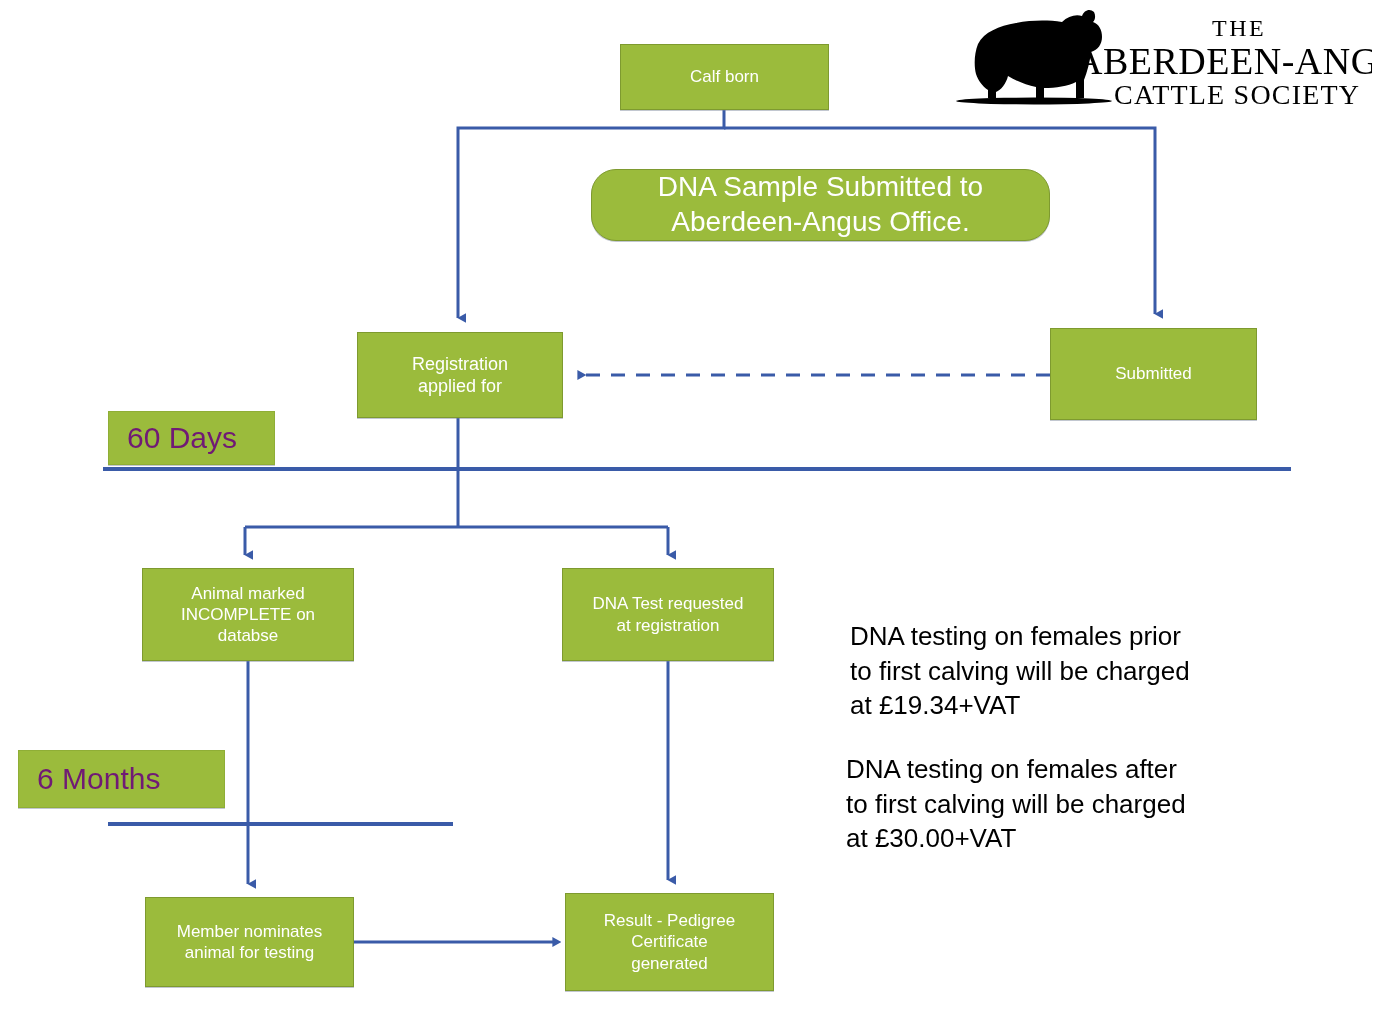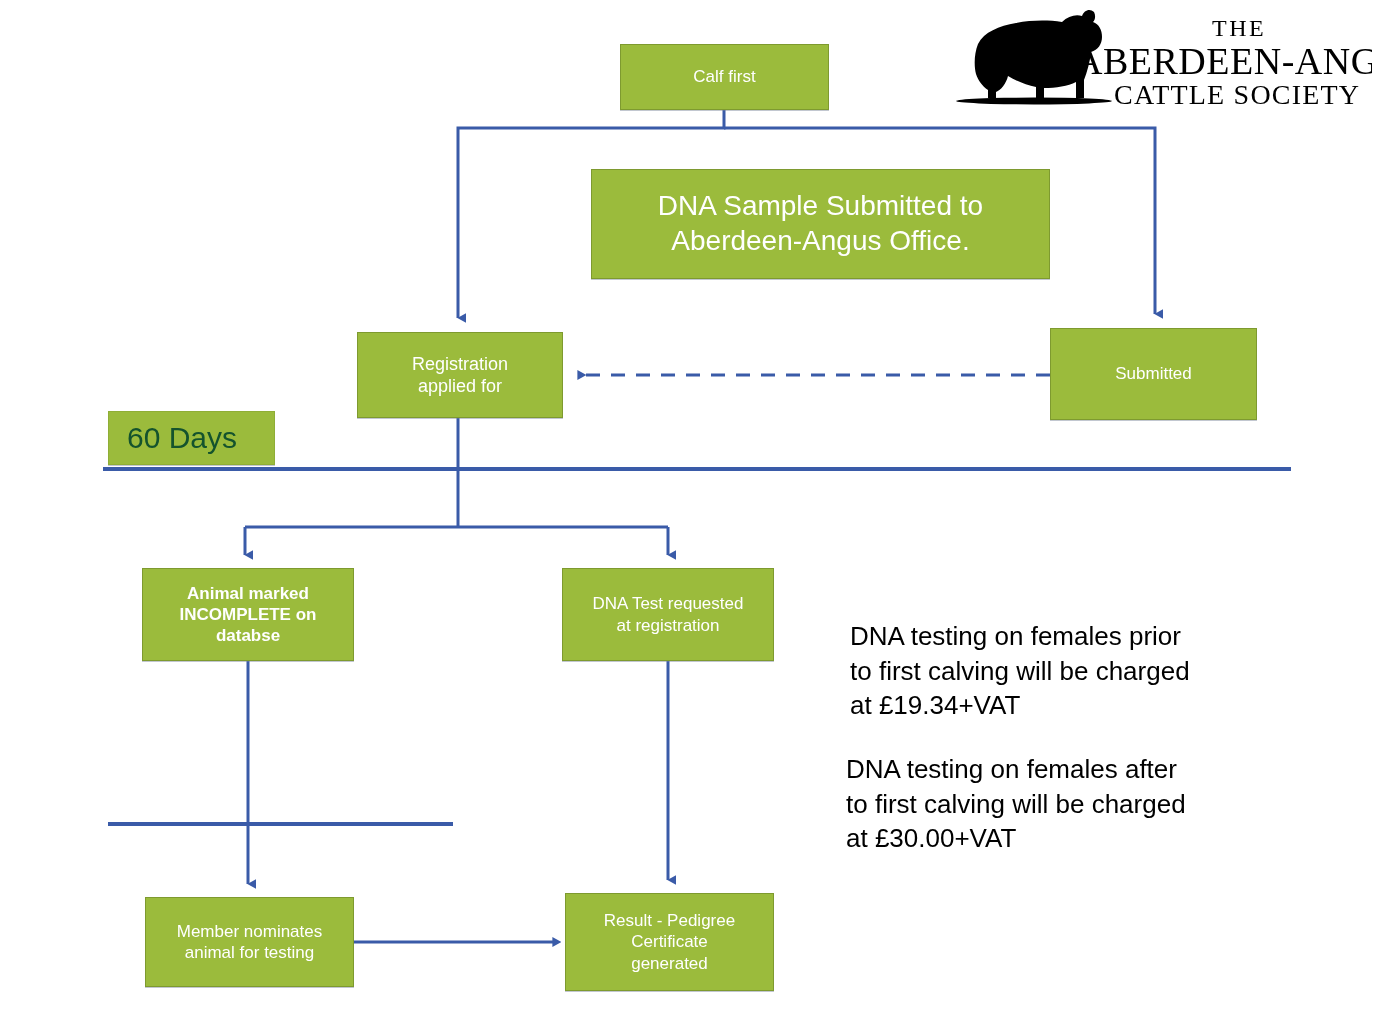--- a/index.html
+++ b/index.html
@@ -44,34 +44,34 @@
   }
   .node-text {
     display: block;
     width: 100%;
     padding: 0 4px;
     box-sizing: border-box;
     white-space: pre-line;
   }
   
   #node-calf-born      { left: 620px; top: 44px;  width: 209px; height: 66px;  font-size: 17px; }
-  #node-dna-sample     { left: 591px; top: 169px; width: 459px; height: 110px;  font-size: 28px; }
+  #node-dna-sample     { left: 591px; top: 169px; width: 459px; height: 72px;  font-size: 28px; border-radius: 25px; }
   #node-registration   { left: 357px; top: 332px; width: 206px; height: 86px;  font-size: 18px; }
   #node-intimation     { left: 1050px;top: 328px; width: 207px; height: 92px;  font-size: 17px; }
-  #node-animal-incomplete { left: 142px; top: 568px; width: 212px; height: 93px; font-size: 17px; font-weight: bold; }
+  #node-animal-incomplete { left: 142px; top: 568px; width: 212px; height: 93px; font-size: 17px; }
   #node-dna-test-req   { left: 562px; top: 568px; width: 212px; height: 93px;  font-size: 17px; }
   #node-member-nominates { left: 145px; top: 897px; width: 209px; height: 90px; font-size: 17px; }
   #node-result-pedigree{ left: 565px; top: 893px; width: 209px; height: 98px;  font-size: 17px; }
   
   .marker {
     position: absolute;
     background: #9BBB3C;
     border: 1px solid #8FAE36;
     box-sizing: border-box;
-    color: #14532d;
+    color: #701a75;
     display: flex;
     align-items: center;
     padding-left: 18px;
     box-shadow: 0 1px 0 rgba(120,130,150,0.45);
   }
   #marker-60-days { left: 108px; top: 411px; width: 167px; height: 54px; font-size: 30px; }
   #marker-6-months{ left: 18px;  top: 750px; width: 207px; height: 58px; font-size: 30px; }
   
   .note {
     position: absolute;
@@ -149,21 +149,21 @@
                  C38,82 34,76 32,70 Z"></path>
         <ellipse cx="90" cy="97" rx="78" ry="3.4" fill="#000000"></ellipse>
       </g>
       <text class="logo-word" x="268" y="32" font-size="24" letter-spacing="2.5">THE</text>
       <text class="logo-word" x="131" y="70" font-size="38" letter-spacing="0.5">ABERDEEN-ANGUS</text>
       <text class="logo-word" x="170" y="100" font-size="28" letter-spacing="1.2">CATTLE SOCIETY</text>
     </svg>
   </div>
 
   <div class="node" id="node-calf-born">
-    <span class="node-text">Calf first</span>
+    <span class="node-text">Calf born</span>
   </div>
 
   <div class="node" id="node-dna-sample">
     <span class="node-text">DNA Sample Submitted to
 Aberdeen-Angus Office.</span>
   </div>
 
   <div class="node" id="node-registration">
     <span class="node-text">Registration
 applied for</span>
@@ -192,20 +192,23 @@
   <div class="node" id="node-result-pedigree">
     <span class="node-text">Result - Pedigree
 Certificate
 generated</span>
   </div>
 
   <div class="marker" id="marker-60-days">
     <span>60 Days</span>
   </div>
 
+  <div class="marker" id="marker-6-months">
+    <span>6 Months</span>
+  </div>
 
   <div class="note" id="note-pricing-before">DNA testing on females prior
 to first calving will be charged
 at £19.34+VAT</div>
 
   <div class="note" id="note-pricing-after">DNA testing on females after
 to first calving will be charged
 at £30.00+VAT</div>
 
 </div>

